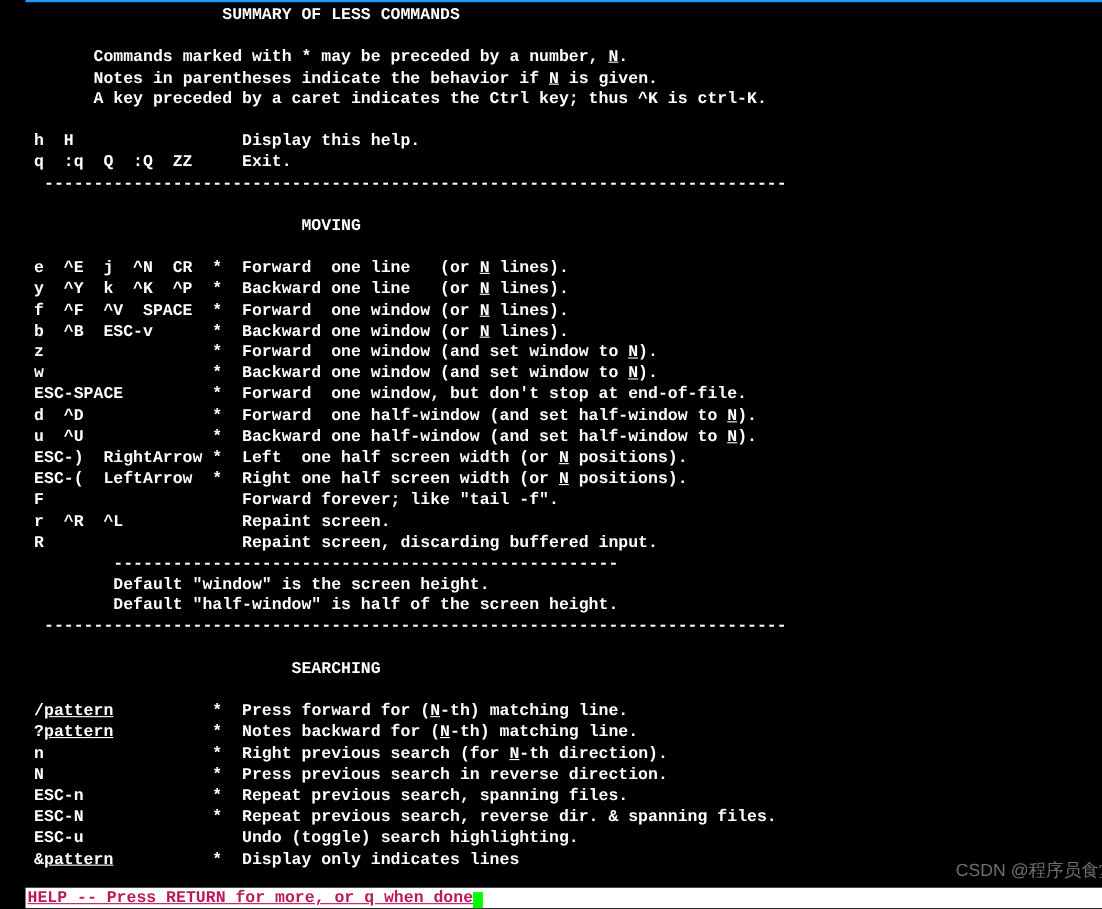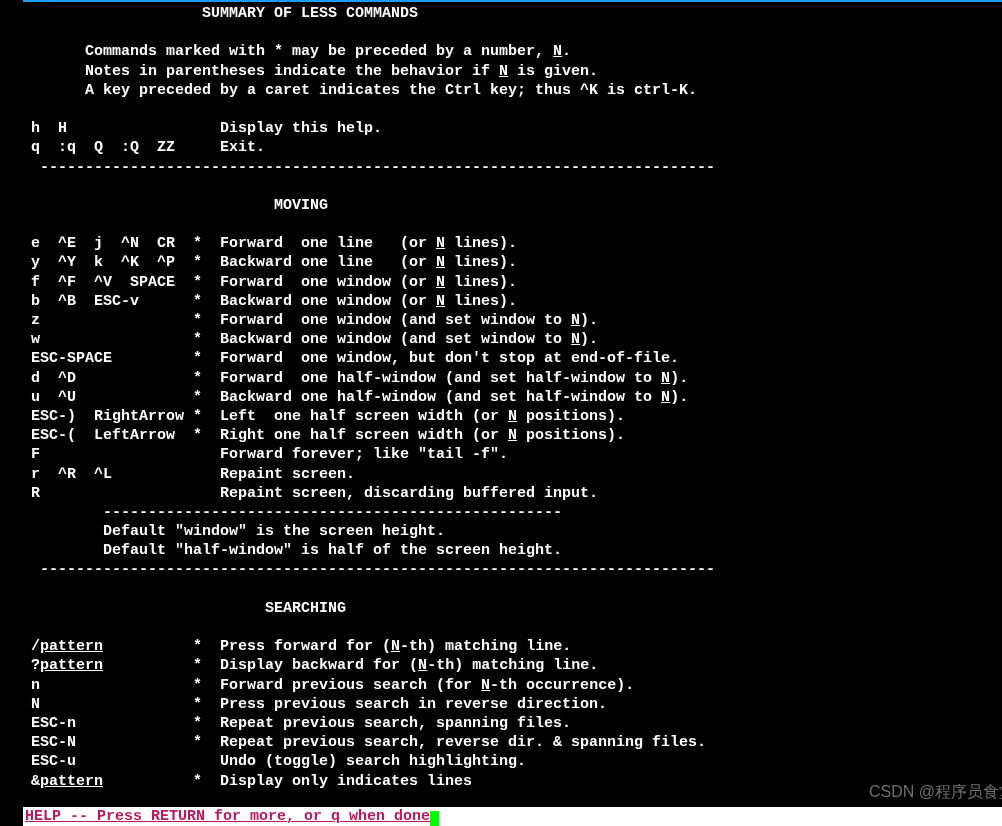--- a/index.html
+++ b/index.html
@@ -44,22 +44,22 @@
 <span><span>r  ^R  ^L            </span><span>Repaint screen.</span></span>
 <span><span>R                    </span><span>Repaint screen, discarding buffered input.</span></span>
         ---------------------------------------------------
         <span>Default "window" is the screen height.</span>
         <span>Default "half-window" is half of the screen height.</span>
 <span class="hr"> <span>---------------------------------------------------------------------------</span></span>
 
 <span>                          <span>SEARCHING</span></span>
 
 <span><span>/</span><span class="u">pattern</span><span>          *  </span><span>Press forward for (</span><span class="u">N</span><span>-th) matching line.</span></span>
-<span><span>?</span><span class="u">pattern</span><span>          *  </span><span>Display backward for (</span><span class="u">N</span><span>-th) matching line.</span></span>
-<span><span>n</span><span>                 *  </span><span>Forward previous search (for </span><span class="u">N</span><span>-th occurrence).</span></span>
+<span><span>?</span><span class="u">pattern</span><span>          *  </span><span>Notes backward for (</span><span class="u">N</span><span>-th) matching line.</span></span>
+<span><span>n</span><span>                 *  </span><span>Right previous search (for </span><span class="u">N</span><span>-th direction).</span></span>
 <span><span>N</span><span>                 *  </span><span>Press previous search in reverse direction.</span></span>
 <span><span>ESC-n</span><span>             *  </span><span>Repeat previous search, spanning files.</span></span>
 <span><span>ESC-N</span><span>             *  </span><span>Repeat previous search, reverse dir. &amp; spanning files.</span></span>
 <span><span>ESC-u</span><span>                </span><span>Undo (toggle) search highlighting.</span></span>
 <span><span>&amp;</span><span class="u">pattern</span><span>          *  </span><span>Display only indicates lines</span></span></pre>
 
 <div class="status-line"><span>HELP -- Press RETURN for more, or q when done</span><span class="cursor"></span></div>
 <div class="watermark">CSDN @程序员食堂</div>
 </div>
 

